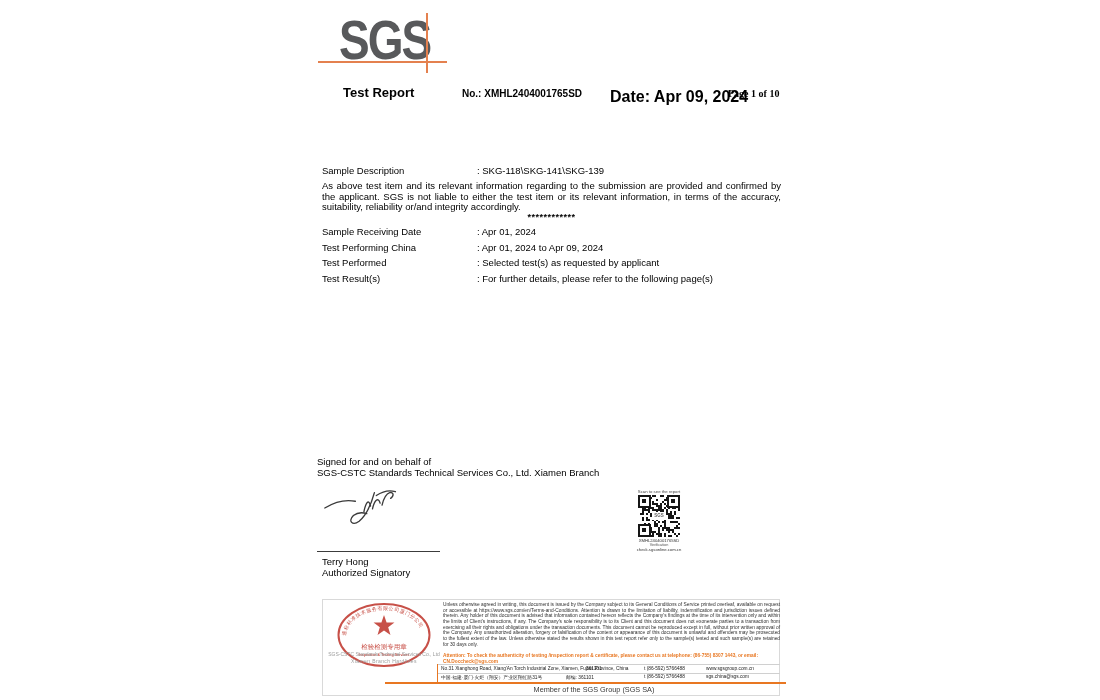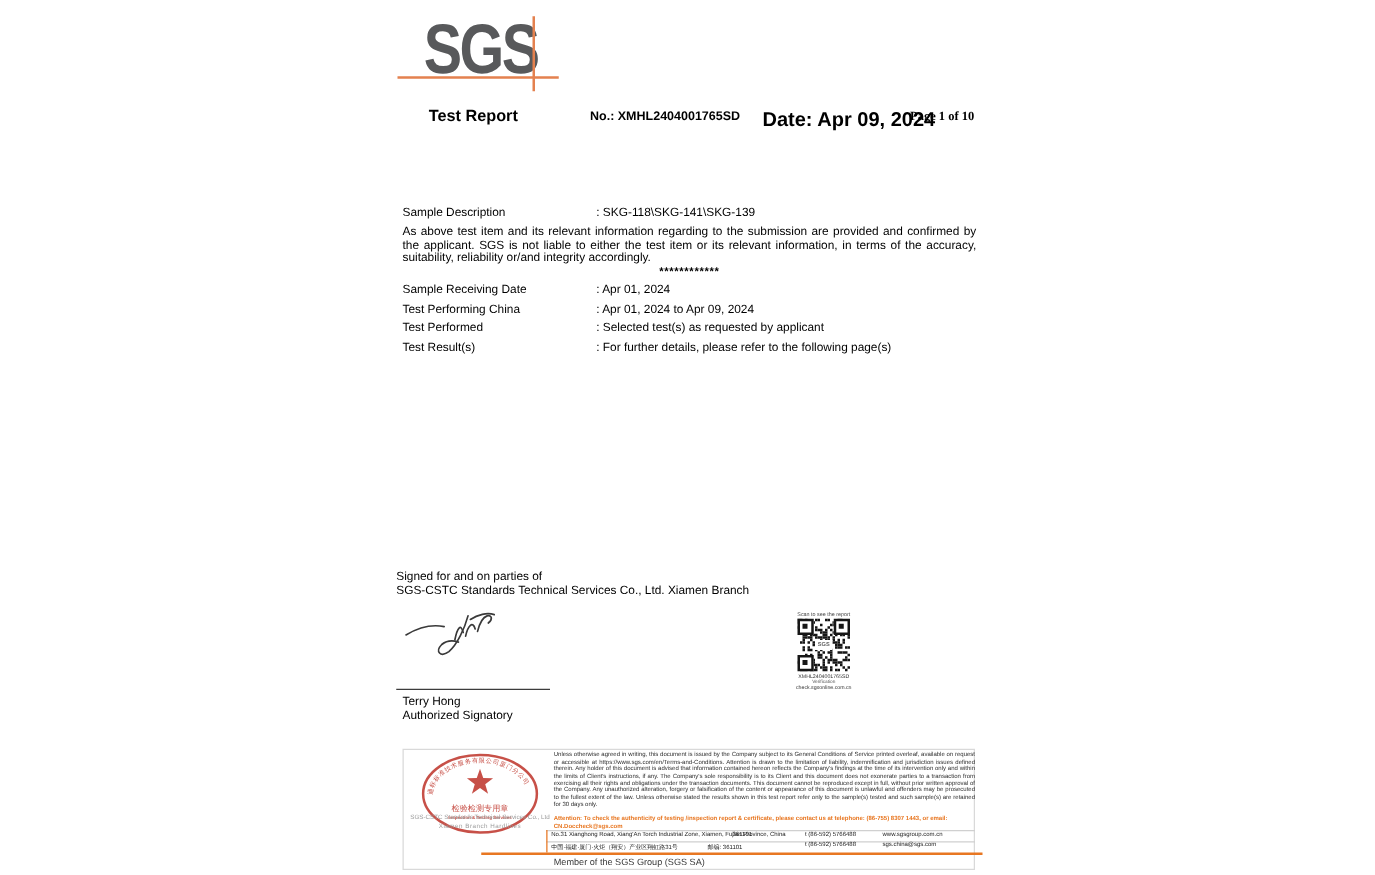--- a/index.html
+++ b/index.html
@@ -13,21 +13,21 @@
   .sgs-text {
     position:absolute; left:339px; top:11px; font-size:46px; font-weight:bold;
     letter-spacing:-2px; color:#58595b; line-height:1;
     transform:scaleY(1.22); transform-origin:top left;
   }
   .logo-hline { position:absolute; left:318px; top:61px; width:129px; height:2px; background:#e4814f; }
   .logo-vline { position:absolute; left:426px; top:13px; width:2px; height:60px; background:#e4814f; }
 
   
   .t-title { position:absolute; left:343px; top:85px; font-size:13px; font-weight:bold; }
-  .t-no    { position:absolute; left:472px; top:88px; font-size:10px; font-weight:bold; }
+  .t-no    { position:absolute; left:462px; top:88px; font-size:10px; font-weight:bold; }
   .t-date  { position:absolute; left:610px; top:88px; font-size:16px; font-weight:bold; }
   .t-page  { position:absolute; left:728px; top:88px; font-size:10px; font-weight:bold;font-family:Liberation Serif, serif; }
 
   
   .applicant { position:absolute; left:317px; top:122px; font-size:9.5px; line-height:10.4px; }
   .lbl  { position:absolute; left:322px; font-size:9.5px; }
   .val  { position:absolute; left:477px; font-size:9.5px; }
   .para { position:absolute; left:322px; top:181px; width:459px; font-size:9.5px;
           line-height:10.6px; text-align:justify; }
   .stars { position:absolute; left:322px; top:212px; width:459px; text-align:center;
@@ -68,21 +68,21 @@
                line-height:5.6px; color:#e87722; font-weight:bold; }
   .addr-topline { position:absolute; left:437px; top:664px; width:343px; height:1px; background:#d0d0d0; }
   .addr-midline { position:absolute; left:437px; top:672.5px; width:343px; height:1px; background:#d0d0d0; }
   .addr-vline   { position:absolute; left:437px; top:664px; width:1px; height:18px; background:#e87722; }
   .a-r1 { top:665.5px; } .a-r2 { top:674px; }
   .a-addr   { position:absolute; left:441px; font-size:4.8px; color:#222; white-space:nowrap; }
   .a-postal { position:absolute; font-size:4.8px; color:#222; white-space:nowrap; }
   .a-phone  { position:absolute; left:644px; font-size:4.8px; color:#222; white-space:nowrap; }
   .a-net    { position:absolute; left:706px; font-size:4.8px; color:#222; white-space:nowrap; }
   .orange-rule { position:absolute; left:385px; top:681.5px; width:401px; height:2px; background:#e87722; }
-  .member { position:absolute; left:443px; top:684.5px; width:302px; text-align:left;
+  .member { position:absolute; left:443px; top:684.5px; width:302px; text-align:center;
             font-size:7.3px; color:#3a3a3a; }
 </style>
 </head>
 <body>
 
 <div class="doc">
 
   <div>
     <span class="sgs-text">SGS</span>
     <div class="logo-hline"></div>
@@ -104,21 +104,21 @@
   <span class="lbl" style="top:226px">Sample Receiving Date</span>
   <span class="val" style="top:226px">: Apr 01, 2024</span>
   <span class="lbl" style="top:242px">Test Performing China</span>
   <span class="val" style="top:242px">: Apr 01, 2024 to Apr 09, 2024</span>
   <span class="lbl" style="top:257px">Test Performed</span>
   <span class="val" style="top:257px">: Selected test(s) as requested by applicant</span>
   <span class="lbl" style="top:273px">Test Result(s)</span>
   <span class="val" style="top:273px">: For further details, please refer to the following page(s)</span>
 
   <div class="signed">
-    <div>Signed for and on parties of</div>
+    <div>Signed for and on behalf of</div>
     <div>SGS-CSTC Standards Technical Services Co., Ltd.  Xiamen Branch</div>
   </div>
 
   <svg class="sig-svg" width="88" height="42" viewBox="0 0 90 44" fill="none">
     <g stroke="#3a3a3a" stroke-width="1.4" stroke-linecap="round" fill="none">
       <path d="M6,23 C16,17 28,14 38,16"></path>
       <path d="M58,7 C55,18 49,31 42,37 C35,42 30,37 36,31 C41,27 47,28 50,29"></path>
       <path d="M47,27 C49,17 52,13 54,21"></path>
       <path d="M56,24 C58,15 62,11 64,18"></path>
       <path d="M66,20 C68,12 71,8 74,7 C78,6 79,10 75,13"></path>

